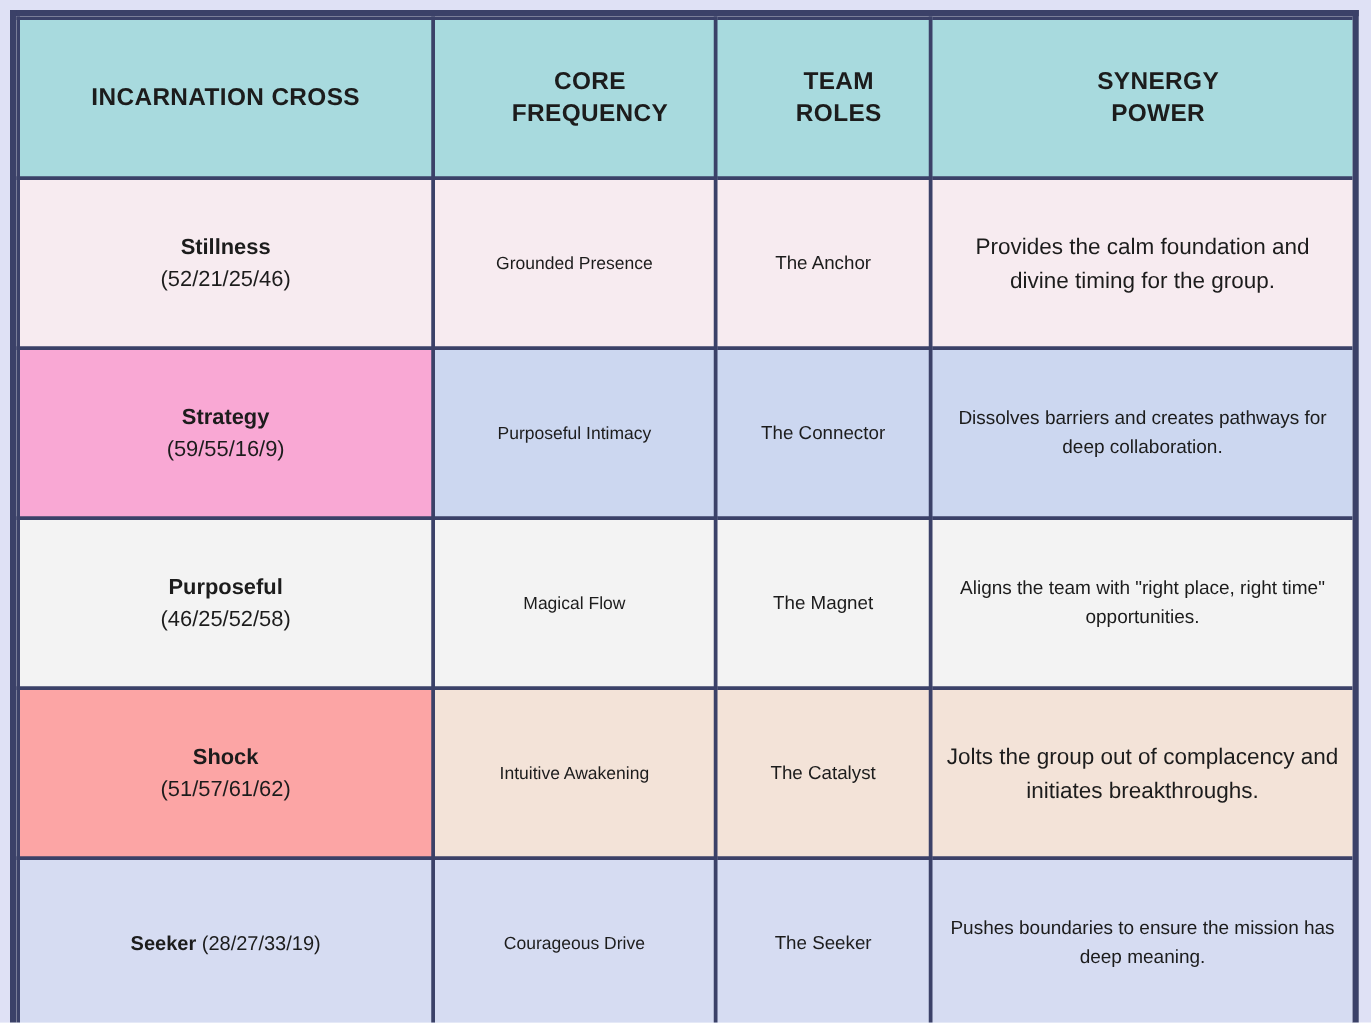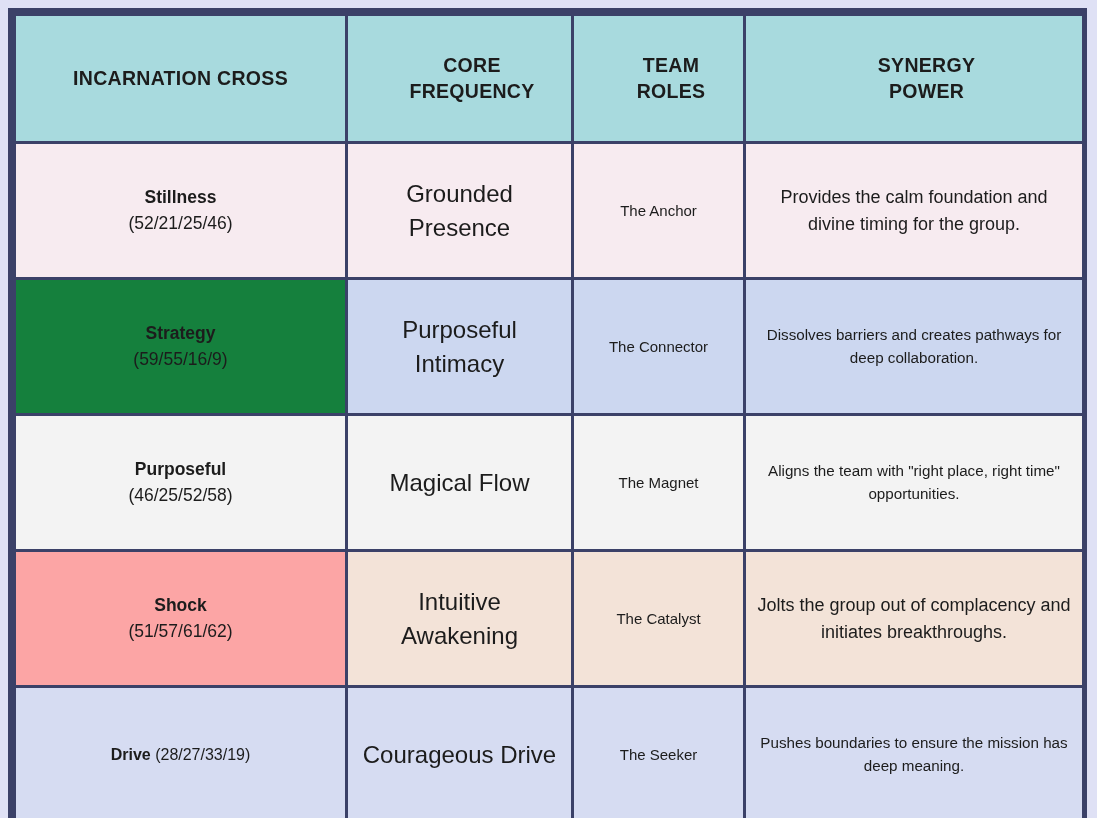--- a/index.html
+++ b/index.html
@@ -88,21 +88,21 @@
     display: inline;
     font-weight: bold;
     font-size: 16px;
   }
   .cell-cross.inline-style .cross-nums {
     display: inline;
     font-size: 16px;
   }
 
   .cell-freq {
-    font-size: 24px;
+    font-size: 14px;
     line-height: 1.4;
     color: #1f1f1f;
     margin-top: 36px;
   }
 
   .cell-role {
     font-size: 15px;
     line-height: 1.4;
     color: #242424;
   }
@@ -143,21 +143,21 @@
           <tr>
             <td class="cell-cross" style="background: rgb(247, 235, 240); border-color: rgb(59, 65, 104);">
               <span class="cross-name">Stillness</span>
               <span class="cross-nums">(52/21/25/46)</span>
             </td>
             <td class="cell-freq" style="background: rgb(247, 235, 240); border-color: rgb(59, 65, 104);">Grounded Presence</td>
             <td class="cell-role" style="background: rgb(247, 235, 240); border-color: rgb(59, 65, 104);">The Anchor</td>
             <td class="cell-power lg" style="background: rgb(247, 235, 240); border-color: rgb(59, 65, 104);">Provides the calm foundation and divine timing for the group.</td>
           </tr>
           <tr>
-            <td class="cell-cross" style="background: #15803d; border-color: rgb(59, 65, 104);">
+            <td class="cell-cross" style="background: #f9a8d4; border-color: rgb(59, 65, 104);">
               <span class="cross-name">Strategy</span>
               <span class="cross-nums">(59/55/16/9)</span>
             </td>
             <td class="cell-freq" style="background: rgb(204, 215, 240); border-color: rgb(59, 65, 104);">Purposeful Intimacy</td>
             <td class="cell-role" style="background: rgb(204, 215, 240); border-color: rgb(59, 65, 104);">The Connector</td>
             <td class="cell-power sm" style="background: rgb(204, 215, 240); border-color: rgb(59, 65, 104);">Dissolves barriers and creates pathways for deep collaboration.</td>
           </tr>
           <tr>
             <td class="cell-cross" style="background: rgb(243, 243, 243); border-color: rgb(59, 65, 104);">
               <span class="cross-name">Purposeful</span>
@@ -170,21 +170,21 @@
           <tr>
             <td class="cell-cross" style="background: #fca5a5; border-color: rgb(59, 65, 104);">
               <span class="cross-name">Shock</span>
               <span class="cross-nums">(51/57/61/62)</span>
             </td>
             <td class="cell-freq" style="background: rgb(243, 227, 216); border-color: rgb(59, 65, 104);">Intuitive Awakening</td>
             <td class="cell-role" style="background: rgb(243, 227, 216); border-color: rgb(59, 65, 104);">The Catalyst</td>
             <td class="cell-power lg" style="background: rgb(243, 227, 216); border-color: rgb(59, 65, 104);">Jolts the group out of complacency and initiates breakthroughs.</td>
           </tr>
           <tr>
-            <td class="cell-cross inline-style" style="background: rgb(214, 220, 242); border-color: rgb(59, 65, 104);"><span class="cross-name">Drive</span><span class="cross-nums"> (28/27/33/19)</span></td>
+            <td class="cell-cross inline-style" style="background: rgb(214, 220, 242); border-color: rgb(59, 65, 104);"><span class="cross-name">Seeker</span><span class="cross-nums"> (28/27/33/19)</span></td>
             <td class="cell-freq" style="background: rgb(214, 220, 242); border-color: rgb(59, 65, 104);">Courageous Drive</td>
             <td class="cell-role" style="background: rgb(214, 220, 242); border-color: rgb(59, 65, 104);">The Seeker</td>
             <td class="cell-power sm" style="background: rgb(214, 220, 242); border-color: rgb(59, 65, 104);">Pushes boundaries to ensure the mission has deep meaning.</td>
           </tr>
         </tbody>
     </table>
   </div>
 </div>
 
 </body></html>

